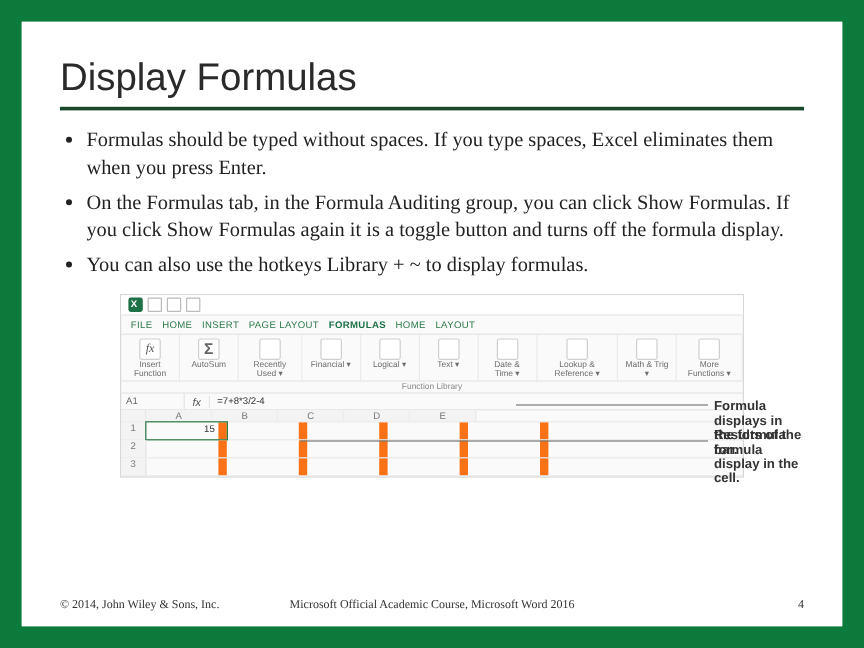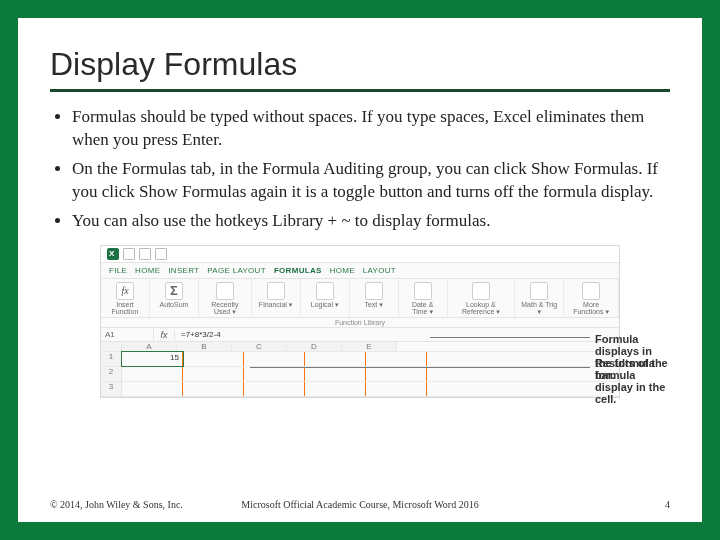--- a/index.html
+++ b/index.html
@@ -24,21 +24,21 @@
   .grp .lbl{font-size:7px;color:#6d6d6d;line-height:1.05}
   .libcap{text-align:center;font-size:7px;color:#888;padding:1px 0;border-bottom:1px solid #e4e4e4}
   .fbar{display:flex;align-items:center;border-bottom:1px solid #e4e4e4}
   .nb{width:44px;padding:2px 4px;border-right:1px solid #e4e4e4;color:#666;font-size:8px}
   .fx{width:20px;text-align:center;font-style:italic;color:#555;border-right:1px solid #e4e4e4;font-size:9px}
   .fval{padding:2px 6px;font-size:8px;color:#333}
   .grid{}
   .grow{display:flex;border-bottom:1px solid #e9e9e9}
   .rh{width:20px;text-align:center;font-size:8px;color:#777;border-right:1px solid #e4e4e4;background:#f3f3f3}
   .ch{border-right:1px solid #e9e9e9;font-size:8px;text-align:center;color:#777;background:#f3f3f3}
-  .cell{border-right:1px solid #f97316;font-size:8px;padding:1px 3px;min-height:12px;color:#333;text-align:right}
+  .cell{border-right:7px solid #f97316;font-size:8px;padding:1px 3px;min-height:12px;color:#333;text-align:right}
   .callouts{font-family:Arial,Helvetica,sans-serif;font-size:11px;font-weight:700;color:#333}
   .callouts .c{position:absolute}
   .line{position:absolute;background:#7a7a7a;height:1px}
   .footer{position:absolute;left:32px;right:32px;bottom:12px;display:flex;justify-content:space-between;font-family:Liberation Serif, serif;font-size:10px;color:#333}
   .footer .mid{position:absolute;left:0;right:0;text-align:center}
 </style>
 </head>
 <body>
 
 <div class="page">

